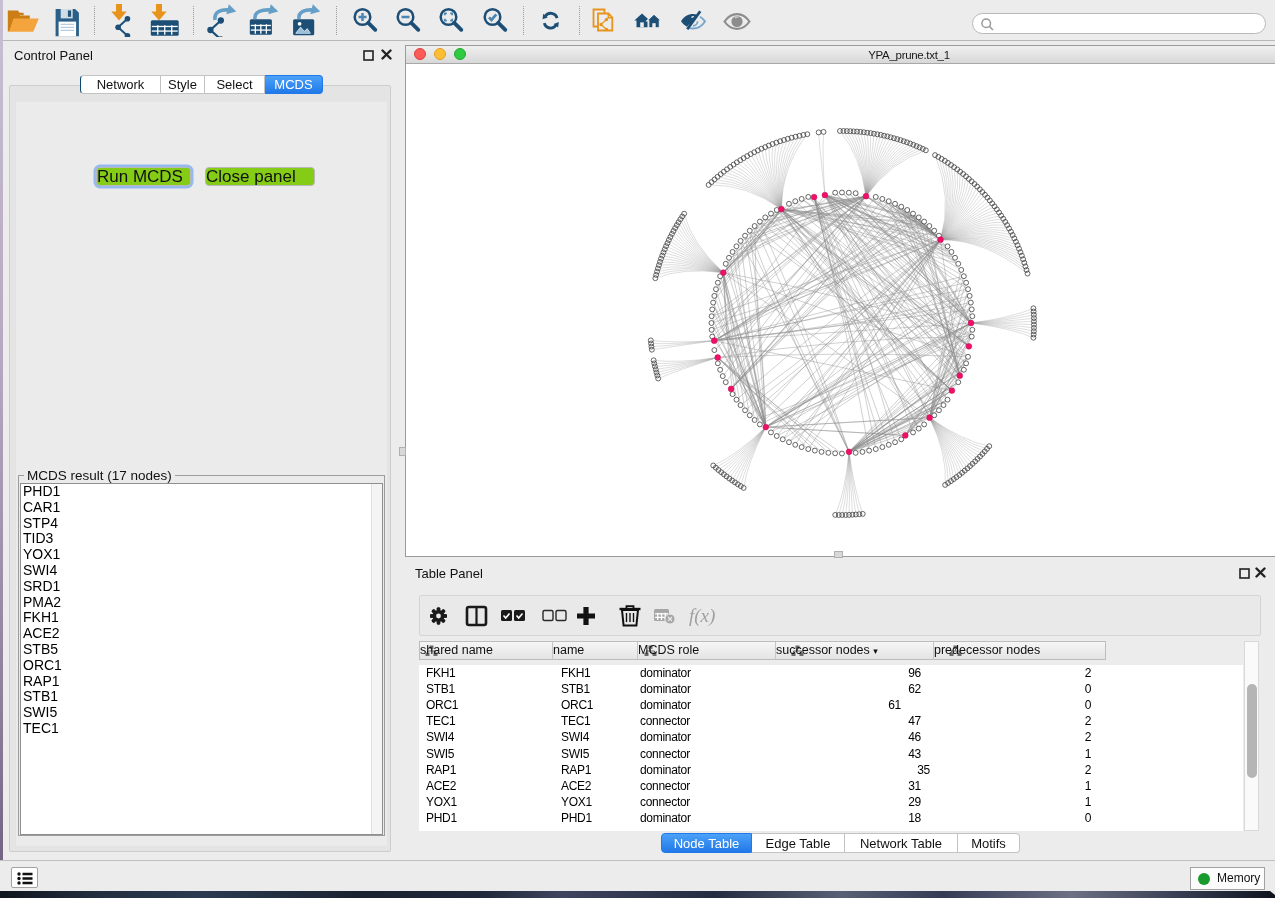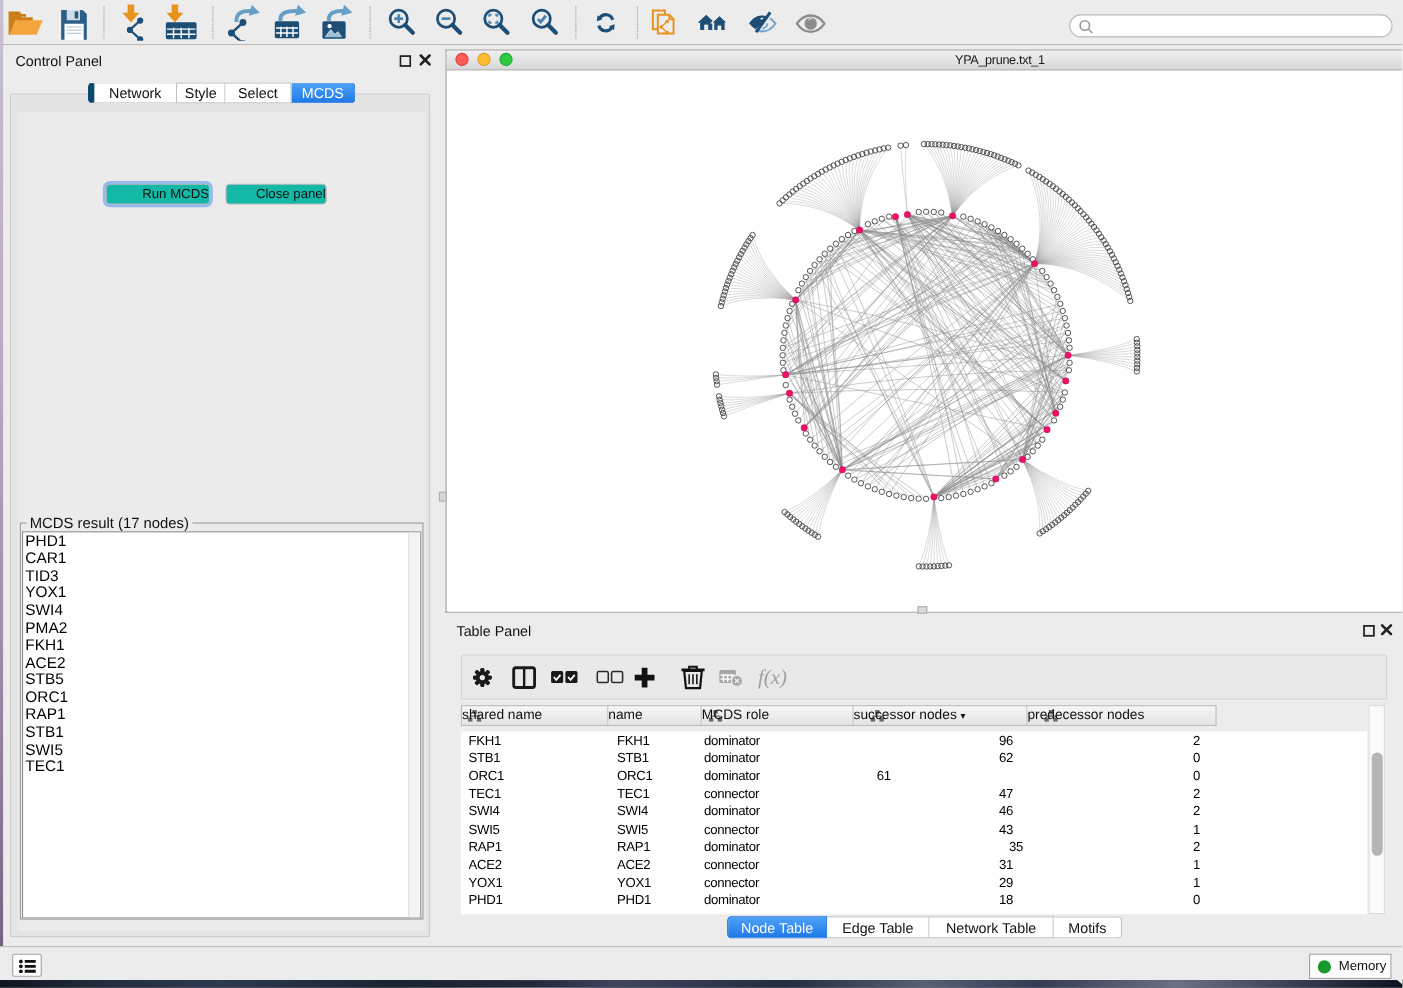--- a/index.html
+++ b/index.html
@@ -9,30 +9,30 @@
 #toolbar .sep{position:absolute;top:6px;height:29px;width:0;border-left:1px dotted #9a9a9a}
 .ticon{position:absolute;top:3px;width:34px;height:34px}
 
 #ledge{position:absolute;left:0;top:0;width:3px;height:891px;background:linear-gradient(180deg,#c9bfd2 0%,#b6a8c0 40%,#8d7d9b 80%,#6d5f7e 100%)}
 
 #cpanel{position:absolute;left:3px;top:41px;width:397px;height:819px;background:#ececec}
 #cpanel .title{position:absolute;left:11px;top:7px;font-size:13px;color:#111}
 .wicon{position:absolute;width:11px;height:11px}
 #tabs{position:absolute;left:77px;top:34px;height:19px;display:flex;font-size:13px}
 #tabs .tab{background:#fff;border:1px solid #c3c3c3;border-left:none;padding:0;color:#111;line-height:18px;text-align:center}
-#tabs .tab:first-child{border-left:6px solid #0c4a6e;border-radius:4px 0 0 4px}
+#tabs .tab:first-child{border-left:1px solid #0c4a6e;border-radius:4px 0 0 4px}
 #tabs .tab.sel{background:linear-gradient(180deg,#4da1f8,#2079e8);border-color:#2079e8;color:#fff;border-radius:0 4px 4px 0}
 #tabpane{position:absolute;left:6px;top:44px;width:382px;height:767px;background:#e4e4e4;border:1px solid #cdcdcd;border-radius:2px}
 #tabinner{position:absolute;left:6px;top:16px;width:371px;height:744px;background:#ebebeb}
 #optlabel{position:absolute;left:0;top:12px;width:373px;text-align:center;font-size:14.5px;color:#111}
 #combo{position:absolute;left:29px;top:34px;width:312px;height:19px;background:#fff;border:1px solid #b4b4b4;border-radius:4px;font-size:14px;color:#111;line-height:17px;padding-left:14px}
 #combo .step{position:absolute;right:-1px;top:-1px;width:17px;height:19px;border-radius:0 4px 4px 0;background:linear-gradient(180deg,#6cb0fb 0%,#3d8df5 45%,#1f6fe8 100%)}
-.btn{position:absolute;height:19px;background:#14b8a6;border:1px solid #b9b9b9;border-radius:4px;font-size:12px;color:#111;text-align:right;line-height:17px}
+.btn{position:absolute;height:19px;background:#84cc16;border:1px solid #b9b9b9;border-radius:4px;font-size:17px;color:#111;text-align:left;line-height:17px}
 #runbtn{left:80px;top:65px;width:95px;box-shadow:0 0 0 2.5px rgba(121,169,240,.75)}
-#closebtn{left:189px;top:65px;width:92px}
+#closebtn{left:189px;top:65px;width:110px}
 #mcdsbox{position:absolute;left:2px;top:373px;width:367px;height:361px;border:1px solid #9c9c9c}
 #mcdsbox .blab{position:absolute;left:5px;top:-8px;background:#ebebeb;padding:0 3px;font-size:13.5px;color:#111}
 #mcdslist{position:absolute;left:1px;top:7px;width:363px;height:352px;background:#fff;border:1px solid #8f8f8f;font-size:14px;color:#000;overflow:hidden}
 #mcdslist .row{height:15.8px;line-height:15.8px;padding-left:2px}
 #mcdslist .sb{position:absolute;right:0;top:0;width:11px;height:100%;background:#f4f4f4;border-left:1px solid #e0e0e0}
 
 #netwin{position:absolute;left:405px;top:45px;width:870px;height:512px;background:#fff;border:1px solid #9a9a9a;border-right:none;overflow:hidden}
 #nettitle{position:absolute;left:0;top:0;width:100%;height:18px;background:linear-gradient(180deg,#f0f0f0,#d8d8d8);border-bottom:1px solid #a8a8a8}
 #nettitle .t{position:absolute;left:0;top:2.5px;width:1006px;text-align:center;font-size:11.5px;color:#1a1a1a}
 .tl{position:absolute;top:1.5px;width:12px;height:12px;border-radius:50%}
@@ -219,23 +219,25 @@
     </svg>
   <div id="tabpane">
       <div id="tabinner">
      <div class="btn" id="runbtn">Run MCDS</div>
      <div class="btn" id="closebtn">Close panel</div>
      <div id="mcdsbox">
           <div class="blab">MCDS result (17 nodes)</div>
        <div id="mcdslist">
             <div class="row">PHD1</div>
             <div class="row">CAR1</div>
+            <div class="row">STP4</div>
             <div class="row">TID3</div>
             <div class="row">YOX1</div>
             <div class="row">SWI4</div>
+            <div class="row">SRD1</div>
             <div class="row">PMA2</div>
             <div class="row">FKH1</div>
             <div class="row">ACE2</div>
             <div class="row">STB5</div>
             <div class="row">ORC1</div>
             <div class="row">RAP1</div>
             <div class="row">STB1</div>
             <div class="row">SWI5</div>
             <div class="row">TEC1</div>
             <div class="sb"></div>
@@ -361,21 +363,21 @@
         <div class="c" style="left:7px;width:130px;text-align:left">STB1</div>
         <div class="c" style="left:142px;width:75px;text-align:left">STB1</div>
         <div class="c" style="left:221px;width:140px;text-align:left">dominator</div>
         <div class="c" style="left:362px;width:140px;text-align:right">62</div>
         <div class="c" style="left:509px;width:163px;text-align:right">0</div>
       </div>
       <div class="r" style="top:32.2px">
         <div class="c" style="left:7px;width:130px;text-align:left">ORC1</div>
         <div class="c" style="left:142px;width:75px;text-align:left">ORC1</div>
         <div class="c" style="left:221px;width:140px;text-align:left">dominator</div>
-        <div class="c" style="left:378px;width:140px;">61</div>
+        <div class="c" style="left:342px;width:140px;text-align:right">61</div>
         <div class="c" style="left:509px;width:163px;text-align:right">0</div>
       </div>
       <div class="r" style="top:48.3px">
         <div class="c" style="left:7px;width:130px;text-align:left">TEC1</div>
         <div class="c" style="left:142px;width:75px;text-align:left">TEC1</div>
         <div class="c" style="left:221px;width:140px;text-align:left">connector</div>
         <div class="c" style="left:362px;width:140px;text-align:right">47</div>
         <div class="c" style="left:509px;width:163px;text-align:right">2</div>
       </div>
       <div class="r" style="top:64.4px">

